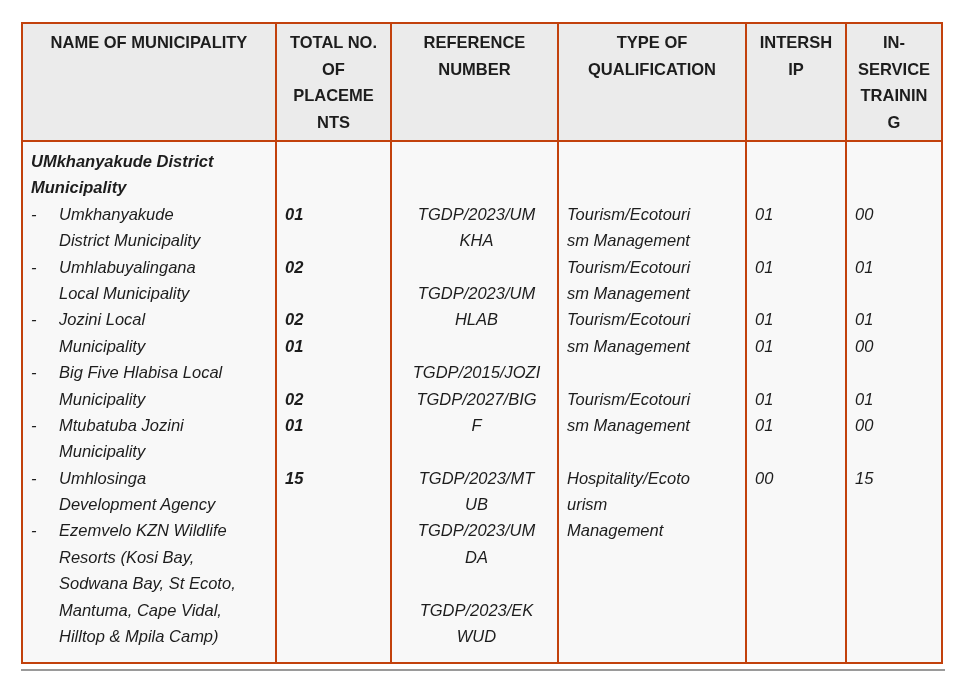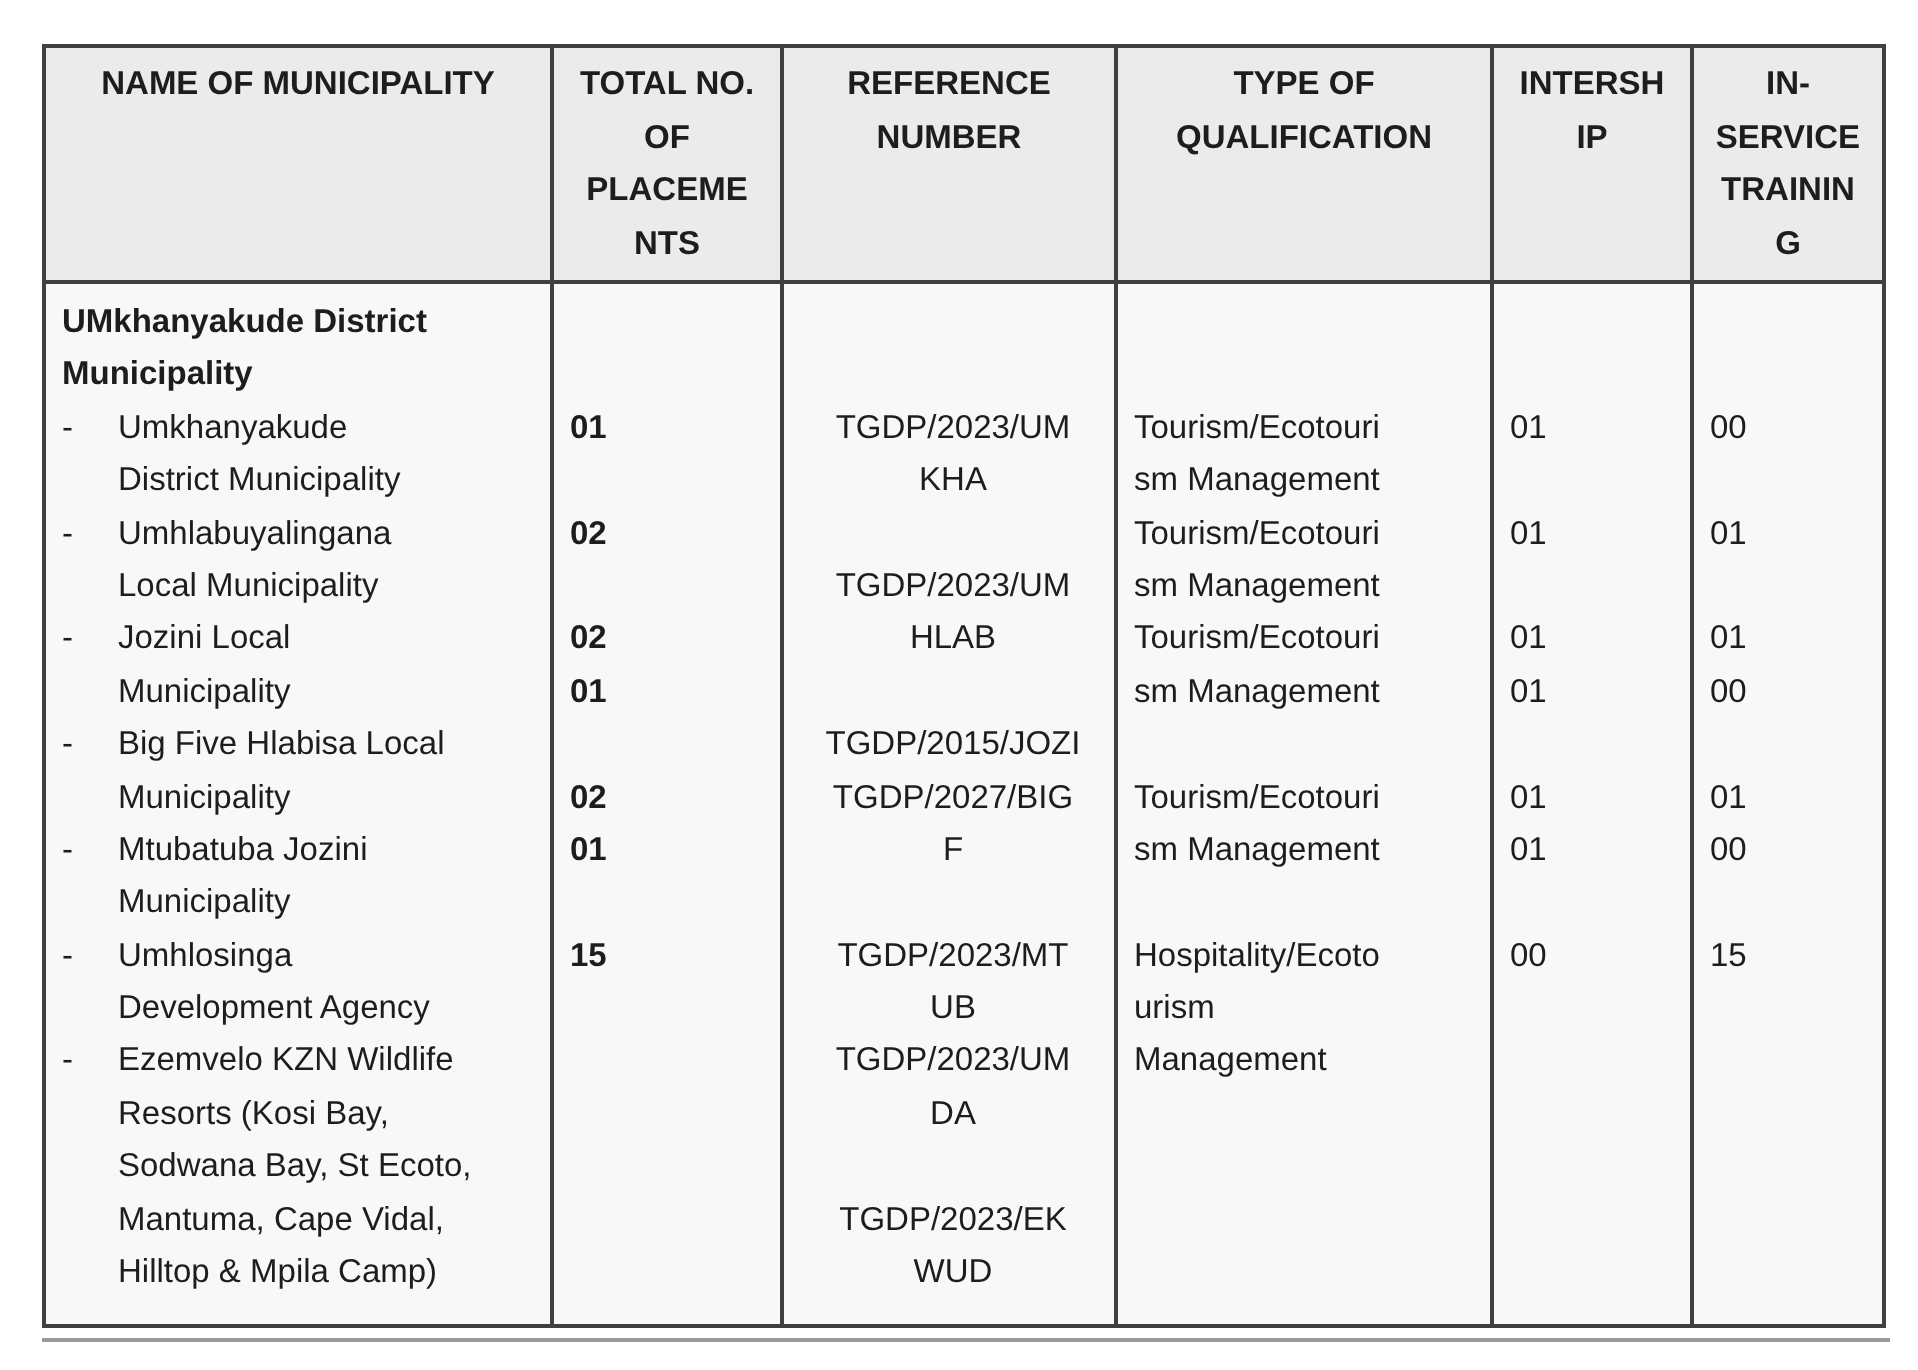--- a/index.html
+++ b/index.html
@@ -5,29 +5,30 @@
   html,body{margin:0;padding:0;}
   .page{
     width:959px;height:685px;background:#ffffff;position:relative;
     font-family:"Liberation Sans",sans-serif;color:#1d1d1d;overflow:hidden;
   }
   table.doc{
     position:absolute;left:21px;top:22px;
     border-collapse:collapse;table-layout:fixed;
   }
   table.doc th, table.doc td{
-    border:2px solid #404040;vertical-align:top;overflow:hidden;margin-top:32px;
+    border:2px solid #c2410c;vertical-align:top;overflow:hidden;margin-top:32px;
   }
   table.doc th{
     background:#ebebeb;font-weight:bold;font-size:16.5px;
     padding:5px 4px 0 4px;text-align:center;height:118px;box-sizing:border-box;
   }
   table.doc td{
     background:#f8f8f8;font-size:16.5px;height:522px;box-sizing:border-box;
     padding:6px 4px 0 8px;
+    font-style:italic;
   }
   th.h-municipality{text-align:left;padding-left:8px;}
   .hline{line-height:26.5px;height:26.5px;white-space:nowrap;}
   .bline{line-height:26.4px;height:26.4px;white-space:nowrap;}
   .bold{font-weight:bold;}
   .n-h{font-weight:bold;}
   .n-i{display:flex;}
   .n-i .dash{flex:0 0 28px;width:28px;}
   .n-c{padding-left:28px;}
   td.c-total{padding-left:12px;}

